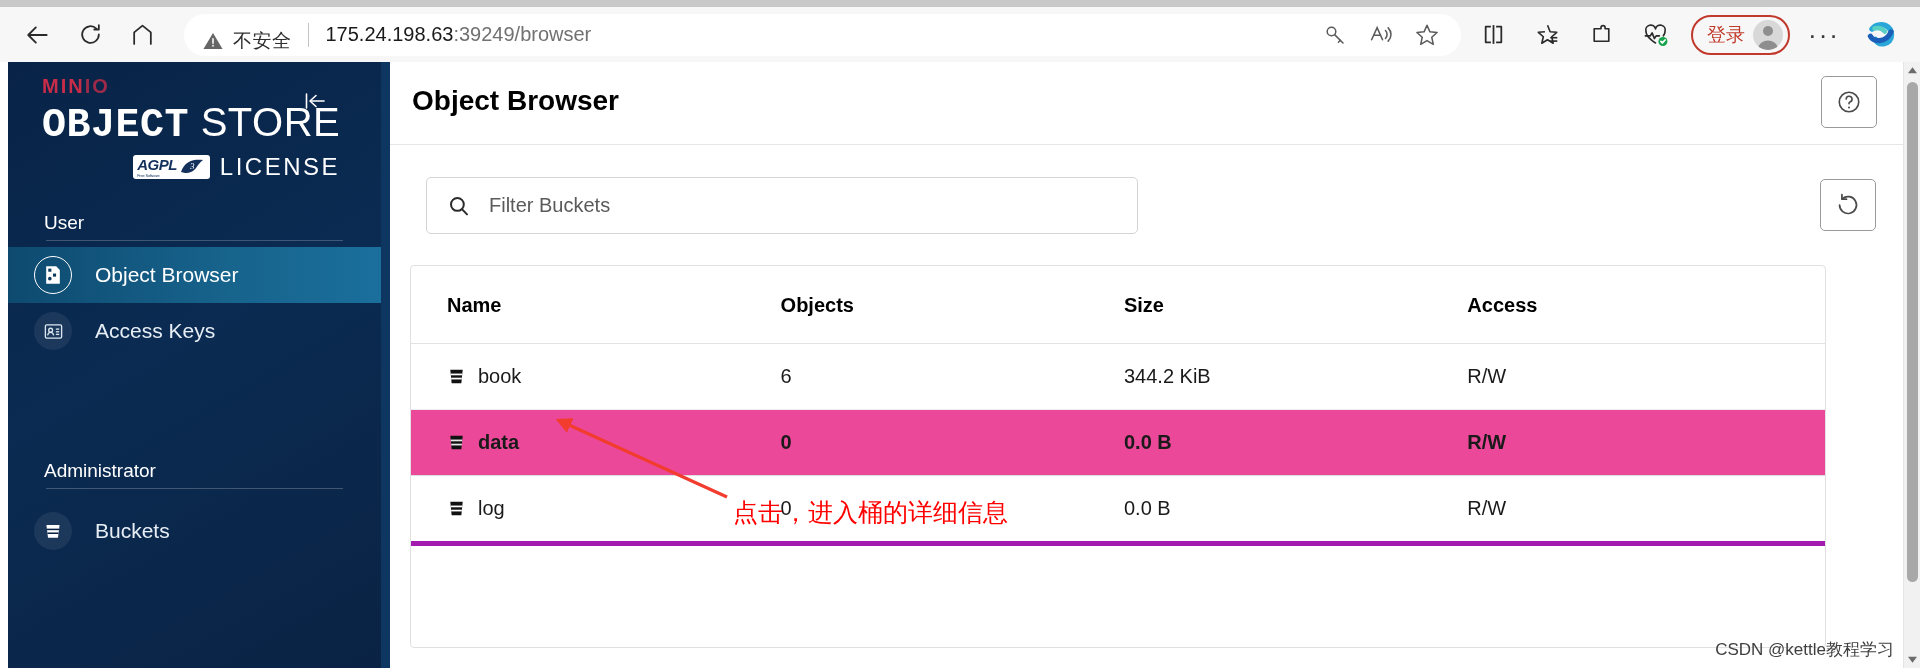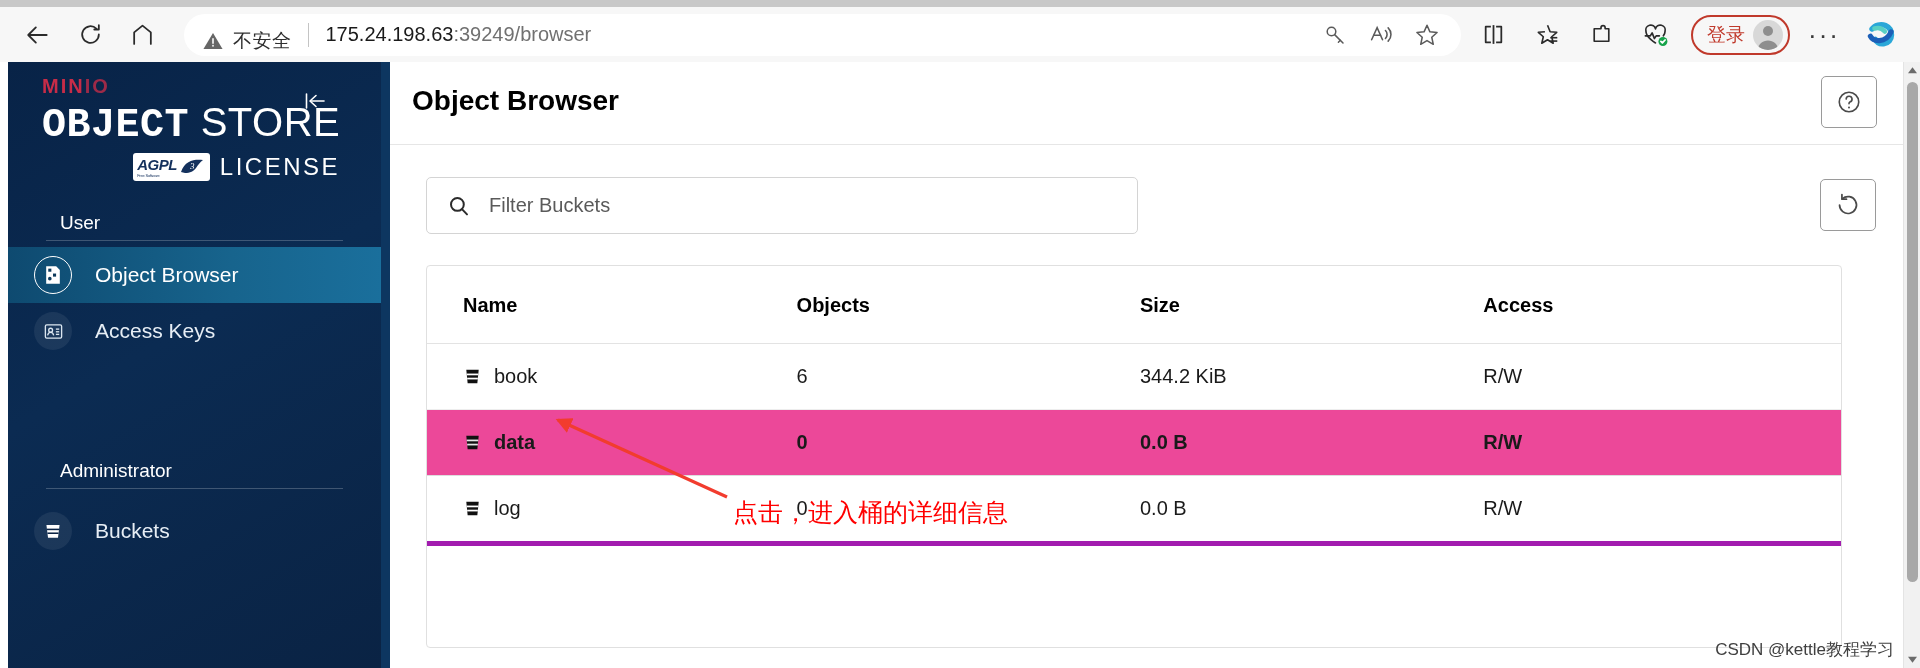--- a/index.html
+++ b/index.html
@@ -150,21 +150,21 @@
   }
   #logo-minio .m1 { color: #c72c48; }
   #logo-minio .m2 { color: #c72c48; opacity: .78; }
   #logo-objectstore {
     font-size: 40px; line-height: 1.02;
     letter-spacing: .5px; white-space: nowrap;
   }
   #logo-objectstore .b { font-weight: bold; color: #ffffff; font-family: Liberation Mono, monospace; }
   #logo-objectstore .l { font-weight: normal; color: #ffffff; }
   #license-row {
-    display: flex; 
+    display: flex; align-items: center;
     justify-content: flex-end;
     margin-top: 6px; padding-right: 2px;
   }
   #agpl-badge {
     background: #ffffff; color: #14315d;
     border-radius: 3px;
     padding: 1px 5px 1px 4px;
     display: flex; align-items: center;
     margin-right: 10px;
   }
@@ -182,21 +182,21 @@
   }
   #collapse-btn {
     position: absolute; top: 12px; right: 14px;
     width: 26px; height: 26px;
     display: flex; align-items: center; justify-content: center;
     color: #ffffff;
   }
 
   .nav-section-title {
     font-size: 19px; color: #ffffff;
-    padding-left: 52px;
+    padding-left: 36px;
     margin-bottom: 6px;
   }
   .nav-rule {
     height: 1px; background: rgba(255,255,255,.22);
     margin: 0 38px 0 38px;
   }
   .nav-item {
     height: 56px;
     display: flex; align-items: center;
     padding-left: 26px;
@@ -275,21 +275,21 @@
     position: absolute; right: 28px; top: 2px;
     width: 56px; height: 52px;
     border: 1px solid #9a9a9a;
     border-radius: 5px;
     background: #ffffff;
     display: flex; align-items: center; justify-content: center;
     color: #4a4a4a;
   }
 
   #table-card {
-    position: absolute; top: 203px; left: 36px;
+    position: absolute; top: 203px; left: 20px;
     width: 1416px; height: 383px;
     border: 1px solid #e0e0e0;
     border-radius: 4px;
     background: #ffffff;
     overflow: hidden;
   }
   #bucket-table {
     width: 100%;
     border-collapse: collapse;
     table-layout: fixed;

